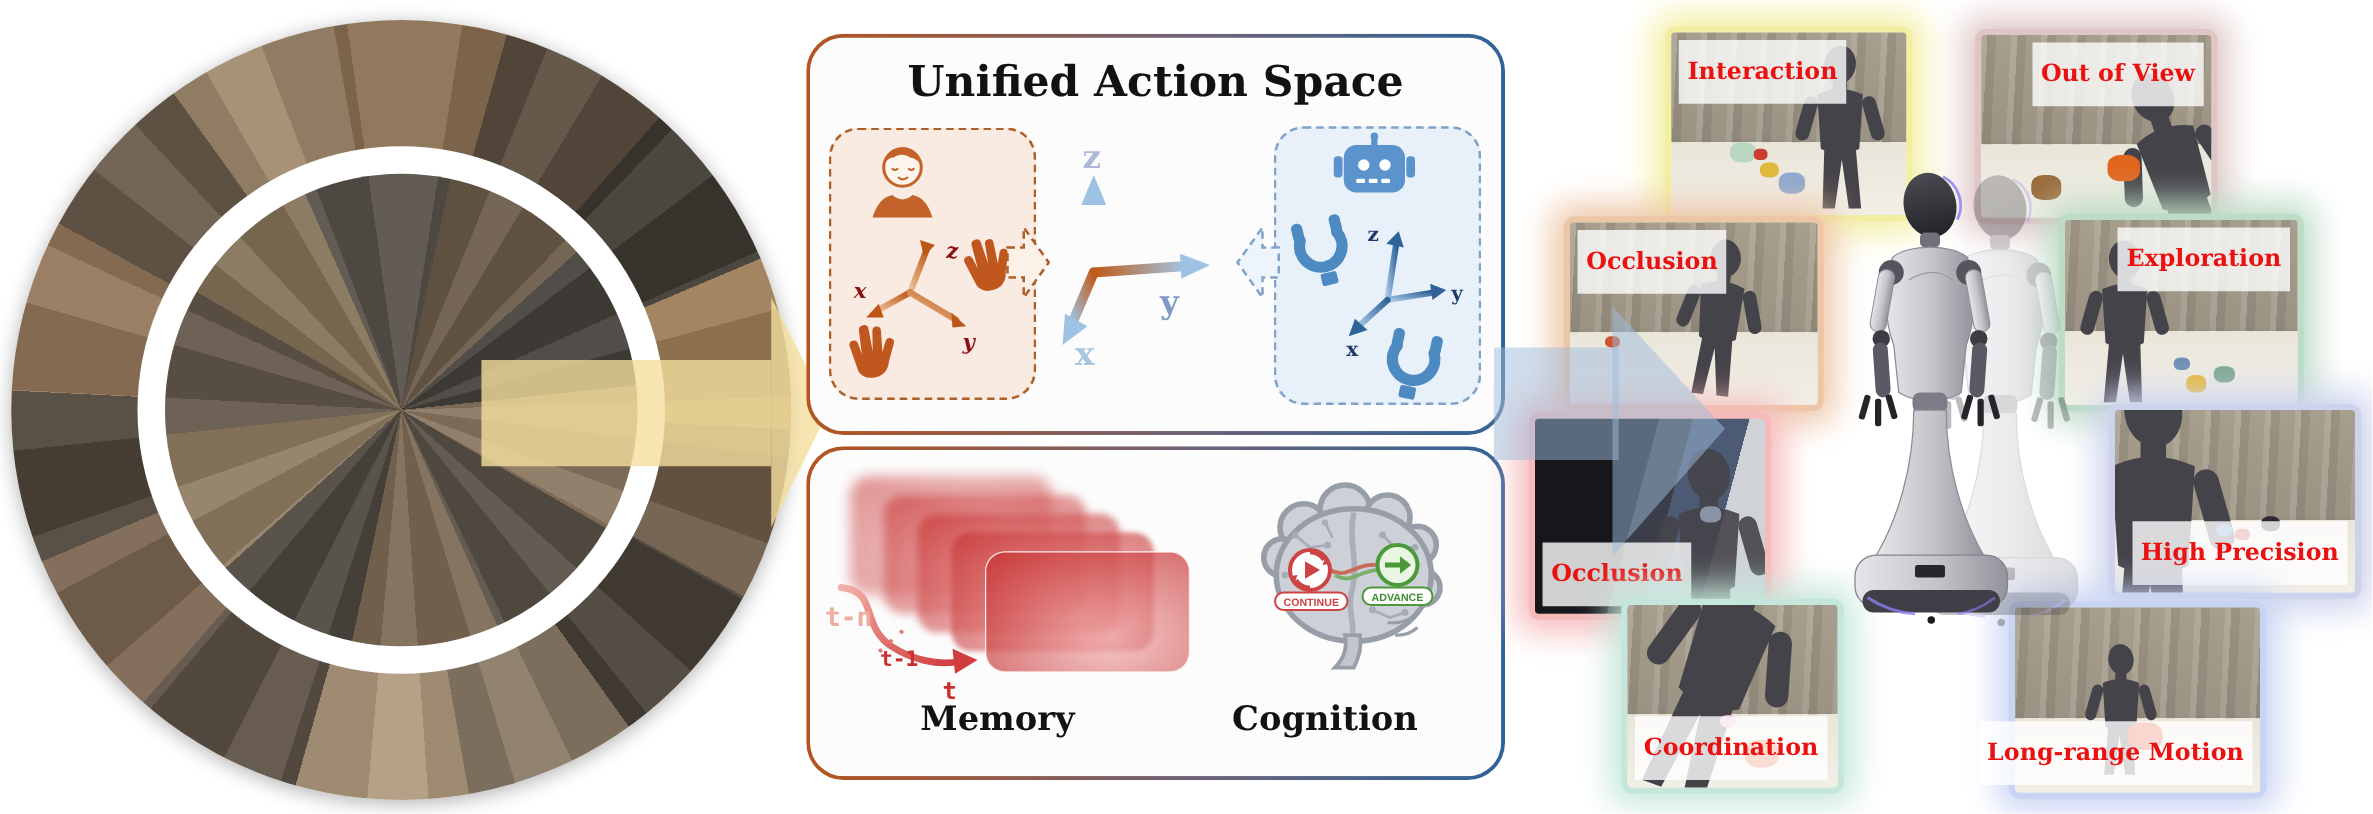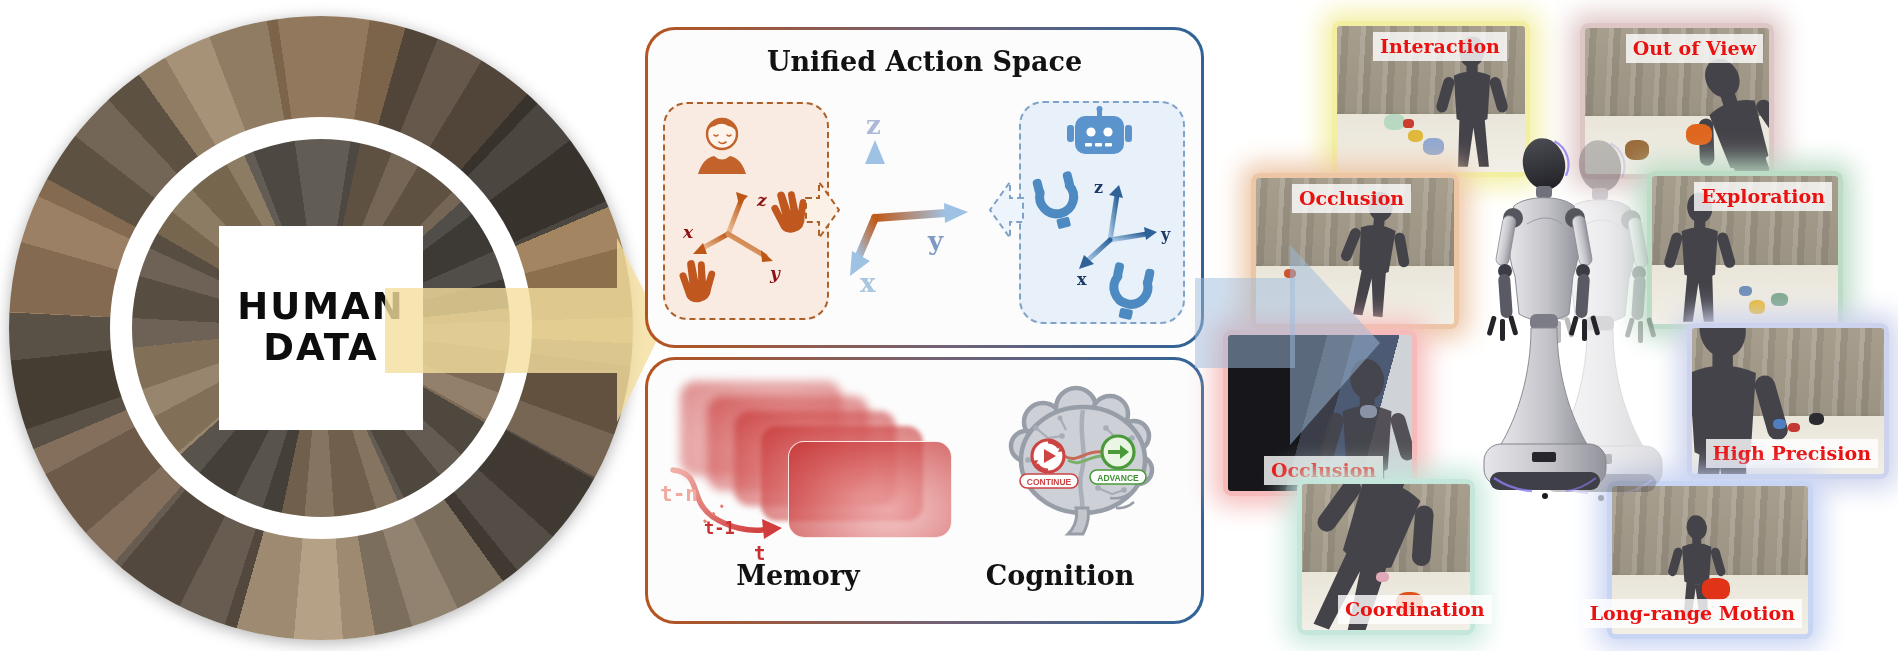--- a/index.html
+++ b/index.html
@@ -24,21 +24,21 @@
   .yellow-arrow{left:385px;top:230px;z-index:2;}
   .blue-arrow{left:1195px;top:240px;z-index:6;pointer-events:none;}
 
   
   .gbox{position:absolute;border:3.5px solid transparent;border-radius:30px;z-index:3;
     background:linear-gradient(#fcfcfc,#fcfcfc) padding-box,
                linear-gradient(90deg,#b5541f,#6f6277 55%,#2f6398) border-box;}
   .uas-box{left:645px;top:27px;width:553px;height:315px;}
   .mem-box{left:645px;top:357px;width:553px;height:261px;}
   .box-title{position:absolute;left:0;right:0;top:16px;text-align:center;
-    font-weight:bold;font-size:27px;color:#121212;}
+    font-weight:bold;font-size:34px;color:#121212;}
   .panel{position:absolute;border-radius:24px;}
   .human-panel{left:15px;top:72px;width:162px;height:214px;
     border:2.5px dashed #ad5f28;background:rgba(248,232,221,.85);}
   .robot-panel{left:371px;top:71px;width:162px;height:219px;
     border:2.5px dashed #7fa3c8;background:rgba(230,240,249,.9);}
   .panel svg{position:absolute;left:0;top:0;}
   .dashed-arrow{position:absolute;z-index:4;}
   .axes-center{position:absolute;left:160px;top:80px;width:190px;height:185px;}
 
   .sub-label{position:absolute;font-weight:bold;font-size:27px;color:#121212;text-align:center;}
@@ -59,21 +59,21 @@
 
   
   .card{position:absolute;z-index:5;border-radius:4px;}
   .scene{position:absolute;inset:0;overflow:hidden;border-radius:3px;
      background:linear-gradient(180deg,#a79e8d 0%,#9b9383 58%,#968f7e 60%,#e9e5d9 60%,#f2efe7 100%);}
   .scene .curtain{position:absolute;left:0;right:0;top:0;height:60%;
      background:repeating-linear-gradient(93deg, rgba(255,255,255,.12) 0 5px, rgba(0,0,0,.08) 5px 12px, rgba(0,0,0,0) 12px 24px);}
   .mini-robot{position:absolute;fill:#45434a;}
   .accent{position:absolute;}
   .card-label{position:absolute;font-weight:bold;font-size:19px;color:#ea1111;
-     background:rgba(255,255,255,.8);padding:2px 7px;white-space:nowrap;line-height:1.3;margin-left:30px;}
+     background:rgba(255,255,255,.8);padding:13px 7px;white-space:nowrap;line-height:1.3;}
   .pos-tl{top:6px;left:6px;}.pos-tr{top:6px;right:6px;}
   .pos-bl{bottom:6px;left:6px;}.pos-br{bottom:6px;right:6px;}
 
   .card-interaction{left:1337px;top:26px;width:188px;height:146px;}
   .card-out_of_view{left:1585px;top:28px;width:184px;height:146px;}
   .card-bimanual{left:1256px;top:178px;width:198px;height:146px;}
   .card-exploration{left:1652px;top:176px;width:186px;height:148px;}
   .card-occlusion{left:1228px;top:335px;width:184px;height:156px;}
   .card-high_precision{left:1692px;top:328px;width:192px;height:146px;}
   .card-coordination{left:1302px;top:484px;width:168px;height:146px;}
@@ -97,24 +97,20 @@
 
 <div class="stage">
 
   <div class="wheel">
     <div class="ring ring-outer" style="background: conic-gradient(from -10deg, rgb(138, 111, 82) 0deg, rgb(138, 111, 82) 25.7143deg, rgb(90, 76, 62) 25.7143deg, rgb(90, 76, 62) 51.4286deg, rgb(62, 56, 50) 51.4286deg, rgb(62, 56, 50) 77.1429deg, rgb(156, 125, 85) 77.1429deg, rgb(156, 125, 85) 102.857deg, rgb(109, 90, 70) 102.857deg, rgb(109, 90, 70) 128.571deg, rgb(71, 64, 56) 128.571deg, rgb(71, 64, 56) 154.286deg, rgb(138, 122, 102) 154.286deg, rgb(138, 122, 102) 180deg, rgb(176, 154, 126) 180deg, rgb(176, 154, 126) 205.714deg, rgb(92, 80, 68) 205.714deg, rgb(92, 80, 68) 231.429deg, rgb(122, 100, 80) 231.429deg, rgb(122, 100, 80) 257.143deg, rgb(78, 68, 56) 257.143deg, rgb(78, 68, 56) 282.857deg, rgb(147, 118, 90) 282.857deg, rgb(147, 118, 90) 308.571deg, rgb(104, 90, 74) 308.571deg, rgb(104, 90, 74) 334.286deg, rgb(160, 138, 110) 334.286deg, rgb(160, 138, 110) 360deg);">
       <div class="ring-texture"></div>
     </div>
     <div class="ring ring-gap"></div>
     <div class="ring ring-inner" style="background: conic-gradient(from 12deg, rgb(106, 90, 72) 0deg, rgb(106, 90, 72) 36deg, rgb(68, 64, 58) 36deg, rgb(68, 64, 58) 72deg, rgb(138, 118, 96) 72deg, rgb(138, 118, 96) 108deg, rgb(88, 80, 70) 108deg, rgb(88, 80, 70) 144deg, rgb(124, 106, 84) 144deg, rgb(124, 106, 84) 180deg, rgb(76, 70, 62) 180deg, rgb(76, 70, 62) 216deg, rgb(144, 124, 98) 216deg, rgb(144, 124, 98) 252deg, rgb(98, 86, 72) 252deg, rgb(98, 86, 72) 288deg, rgb(132, 114, 88) 288deg, rgb(132, 114, 88) 324deg, rgb(86, 80, 72) 324deg, rgb(86, 80, 72) 360deg);">
       <div class="ring-texture"></div>
-    </div>
-    <div class="wheel-center">
-      <div class="wheel-title">HUMAN</div>
-      <div class="wheel-title">DATA</div>
     </div>
   </div>
 
   <svg class="arrow-svg yellow-arrow" width="285" height="200" viewBox="0 0 285 200">
     <polygon points="0,58 232,58 232,143 0,143" fill="rgba(244,222,158,0.8)"></polygon>
     <polygon points="232,8 278,98 232,192" fill="rgba(244,222,158,0.8)"></polygon>
   </svg>
 
   <div class="gbox uas-box">
     <div class="box-title">Unified Action Space</div>

